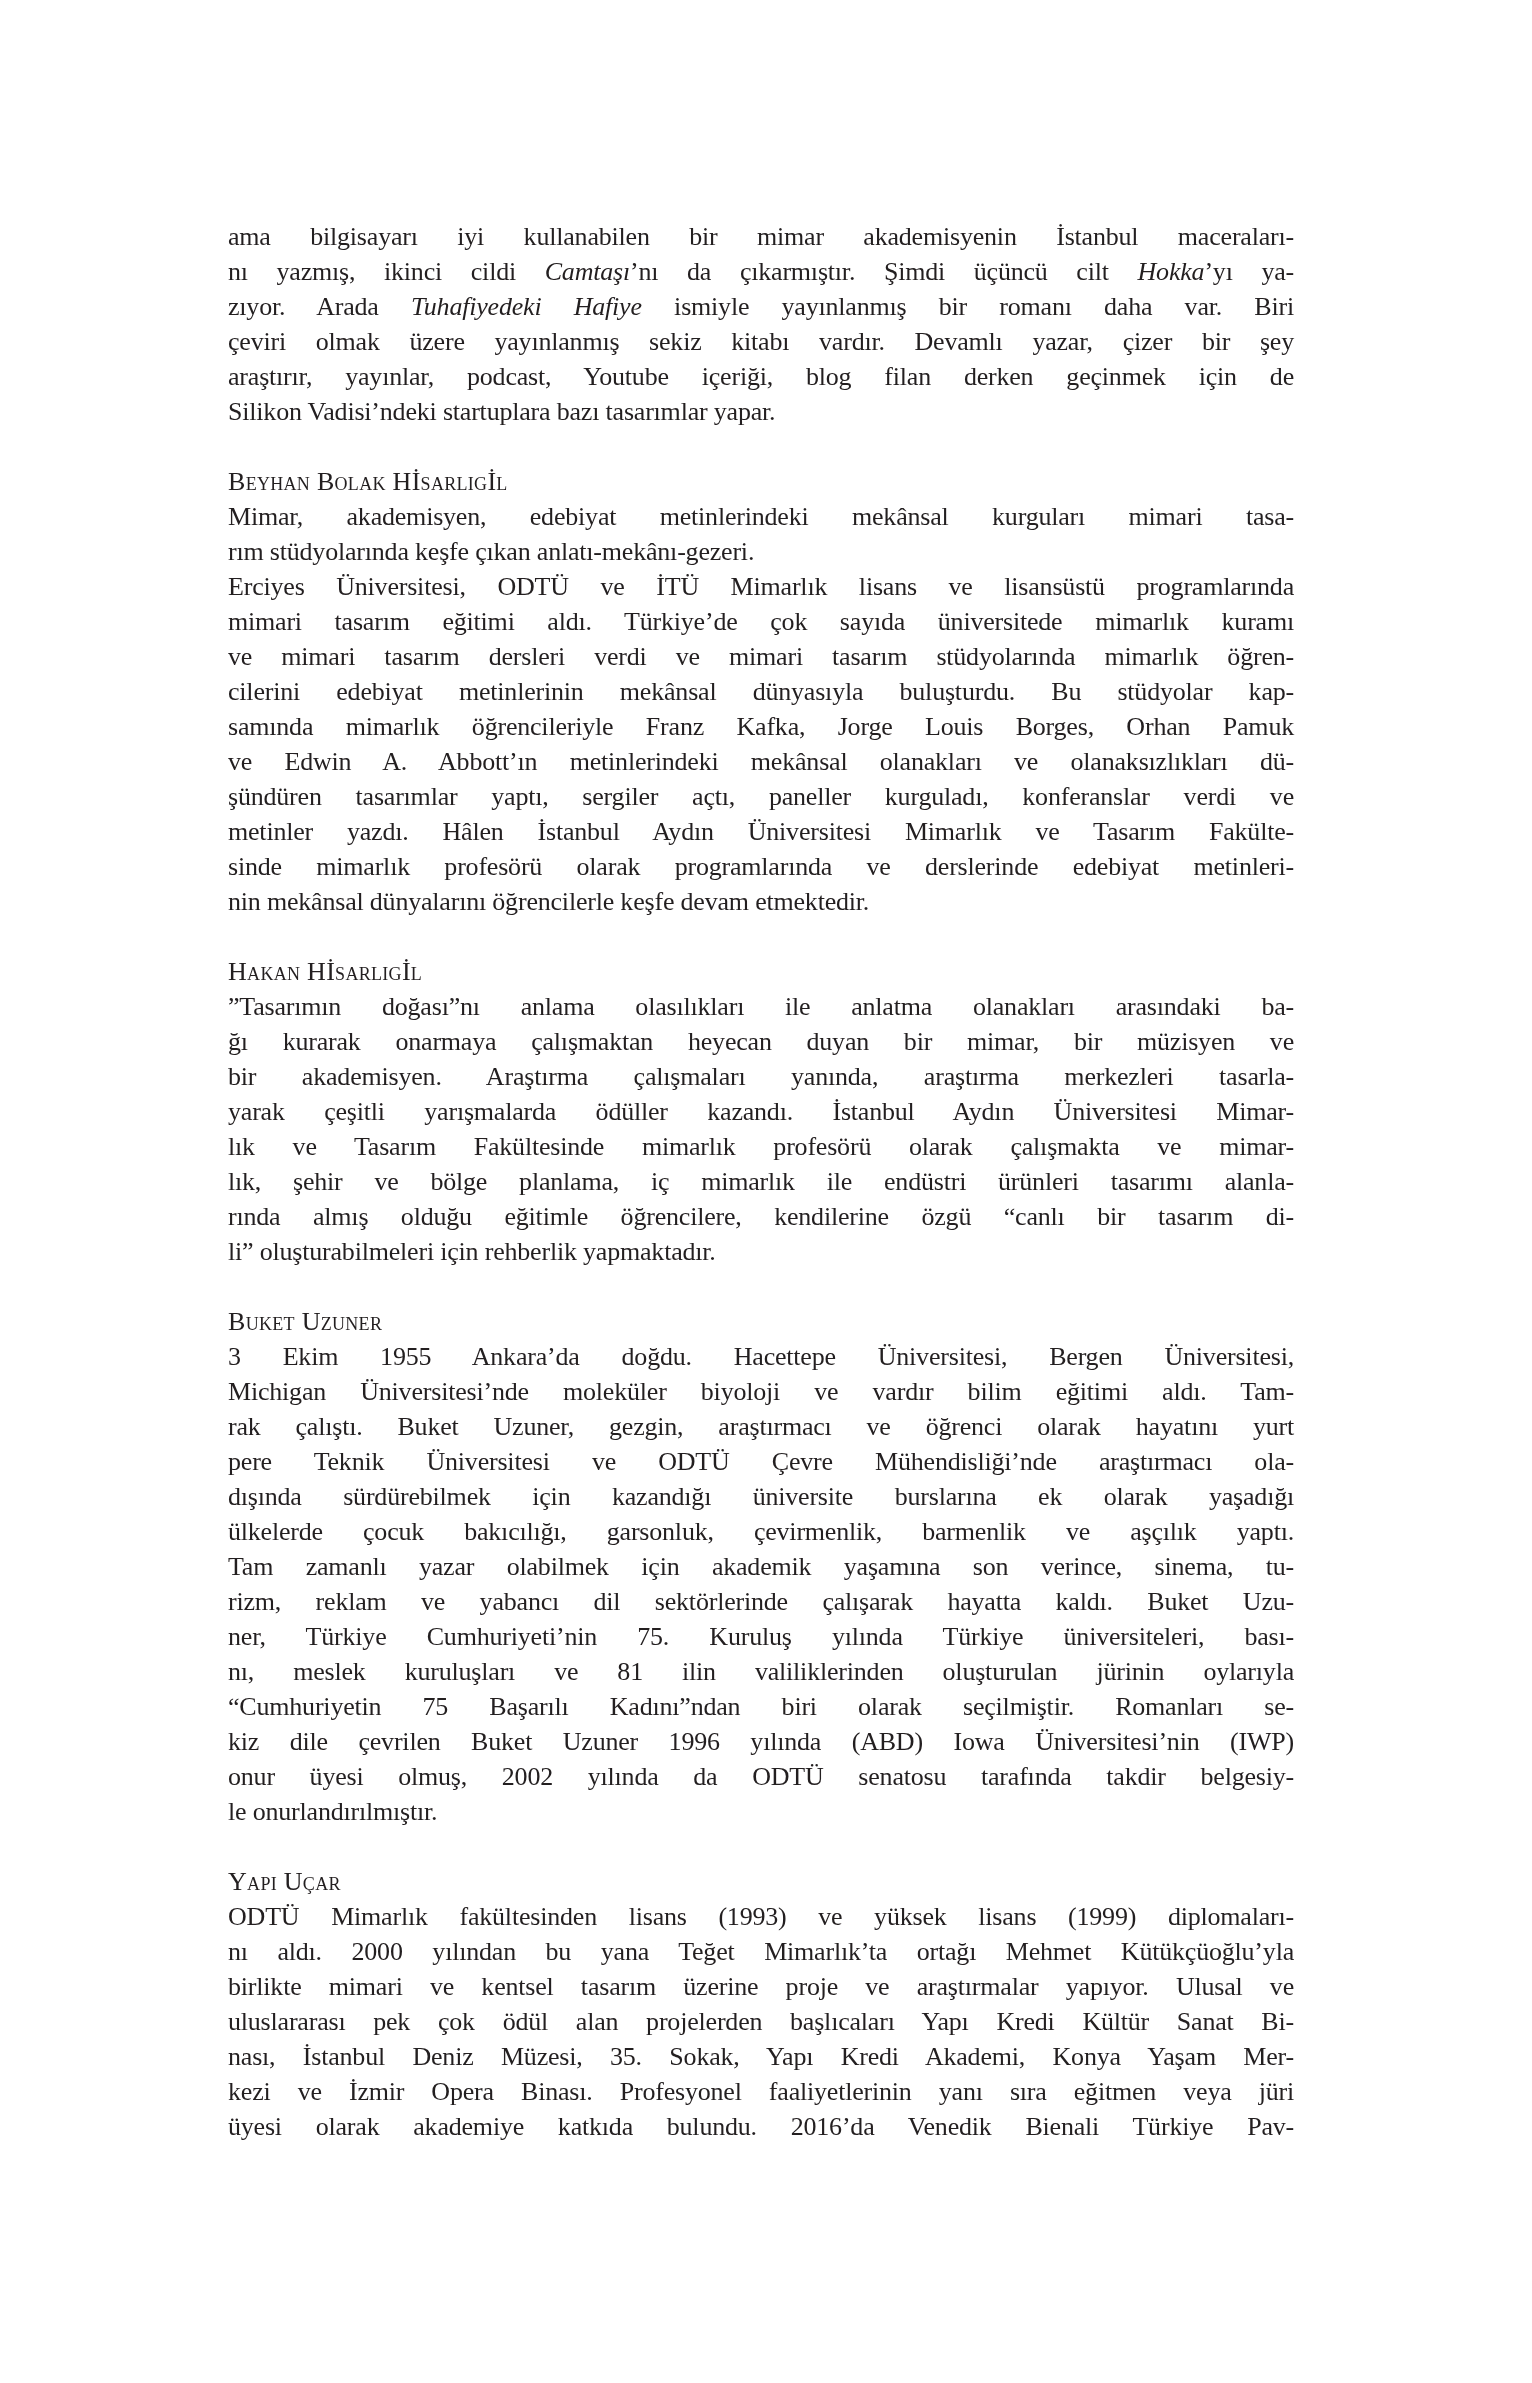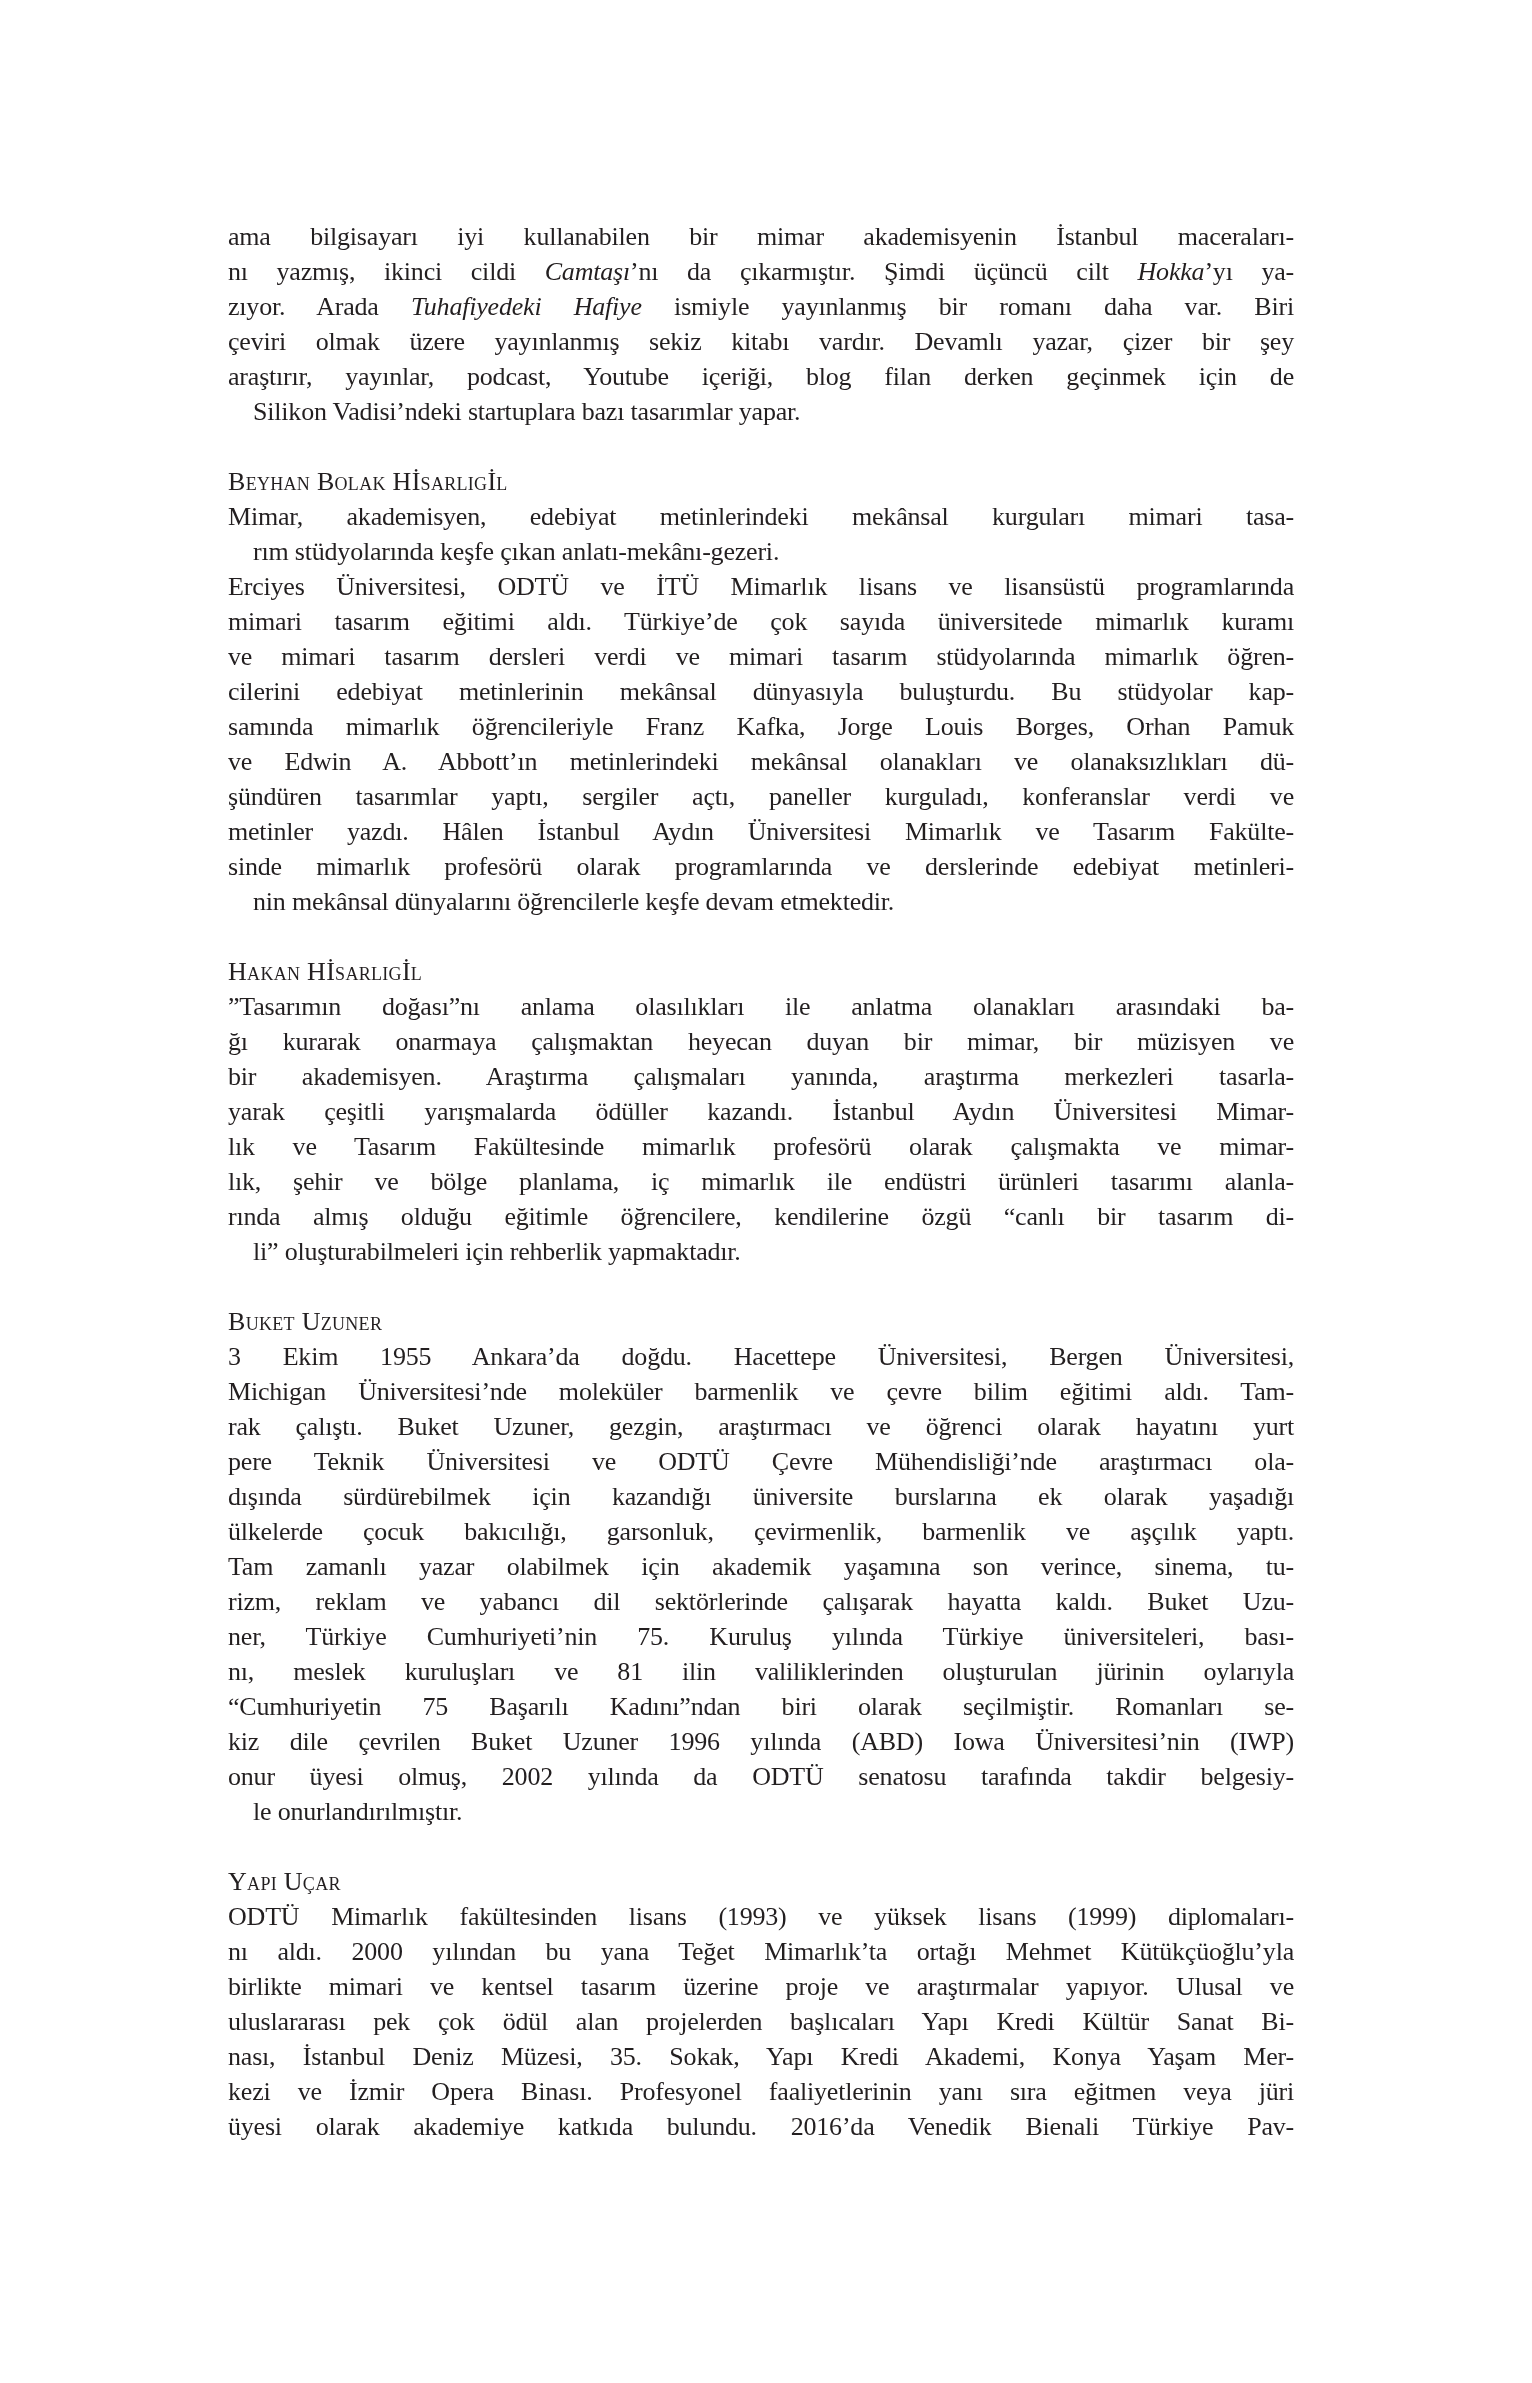--- a/index.html
+++ b/index.html
@@ -15,21 +15,21 @@
     color: #231f20;
   }
   .line {
     display: block;
     height: 35px;
     white-space: nowrap;
     text-align: justify;
     text-align-last: justify;
     letter-spacing: -0.2px;
   }
-  .line.last { text-align-last: left; margin-left: 25px; }
+  .line.last { text-align-last: left; }
   .heading {
     display: block;
     height: 35px;
     font-variant: small-caps;
     letter-spacing: 0.3px;
     white-space: nowrap;
   }
   .gap { display: block; height: 35px; }
   .section { display: block; }
   em { font-style: italic; }
@@ -78,21 +78,21 @@
     <span class="line">lık, şehir ve bölge planlama, iç mimarlık ile endüstri ürünleri tasarımı alanla-</span>
     <span class="line">rında almış olduğu eğitimle öğrencilere, kendilerine özgü “canlı bir tasarım di-</span>
     <span class="line last">li” oluşturabilmeleri için rehberlik yapmaktadır.</span>
   </div>
 
   <span class="gap"></span>
 
   <div class="section">
     <span class="heading">Buket Uzuner</span>
     <span class="line">3 Ekim 1955 Ankara’da doğdu. Hacettepe Üniversitesi, Bergen Üniversitesi,</span>
-    <span class="line">Michigan Üniversitesi’nde moleküler barmenlik ve çevre bilim eğitimi aldı. Tam-</span>
+    <span class="line">Michigan Üniversitesi’nde moleküler biyoloji ve vardır bilim eğitimi aldı. Tam-</span>
     <span class="line">rak çalıştı. Buket Uzuner, gezgin, araştırmacı ve öğrenci olarak hayatını yurt</span>
     <span class="line">pere Teknik Üniversitesi ve ODTÜ Çevre Mühendisliği’nde araştırmacı ola-</span>
     <span class="line">dışında sürdürebilmek için kazandığı üniversite burslarına ek olarak yaşadığı</span>
     <span class="line">ülkelerde çocuk bakıcılığı, garsonluk, çevirmenlik, barmenlik ve aşçılık yaptı.</span>
     <span class="line">Tam zamanlı yazar olabilmek için akademik yaşamına son verince, sinema, tu-</span>
     <span class="line">rizm, reklam ve yabancı dil sektörlerinde çalışarak hayatta kaldı. Buket Uzu-</span>
     <span class="line">ner, Türkiye Cumhuriyeti’nin 75. Kuruluş yılında Türkiye üniversiteleri, bası-</span>
     <span class="line">nı, meslek kuruluşları ve 81 ilin valiliklerinden oluşturulan jürinin oylarıyla</span>
     <span class="line">“Cumhuriyetin 75 Başarılı Kadını”ndan biri olarak seçilmiştir. Romanları se-</span>
     <span class="line">kiz dile çevrilen Buket Uzuner 1996 yılında (ABD) Iowa Üniversitesi’nin (IWP)</span>

